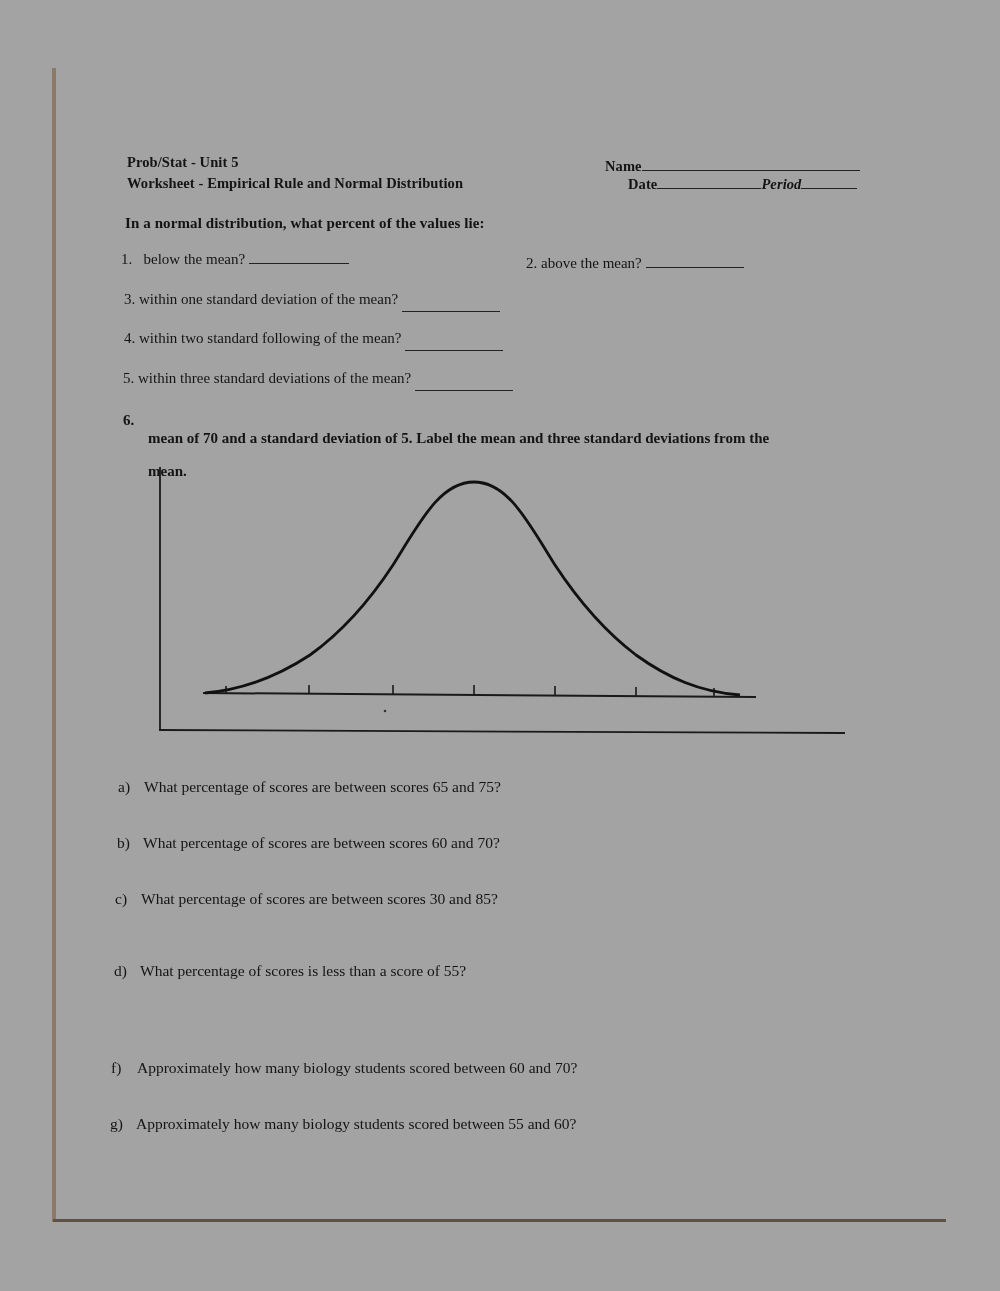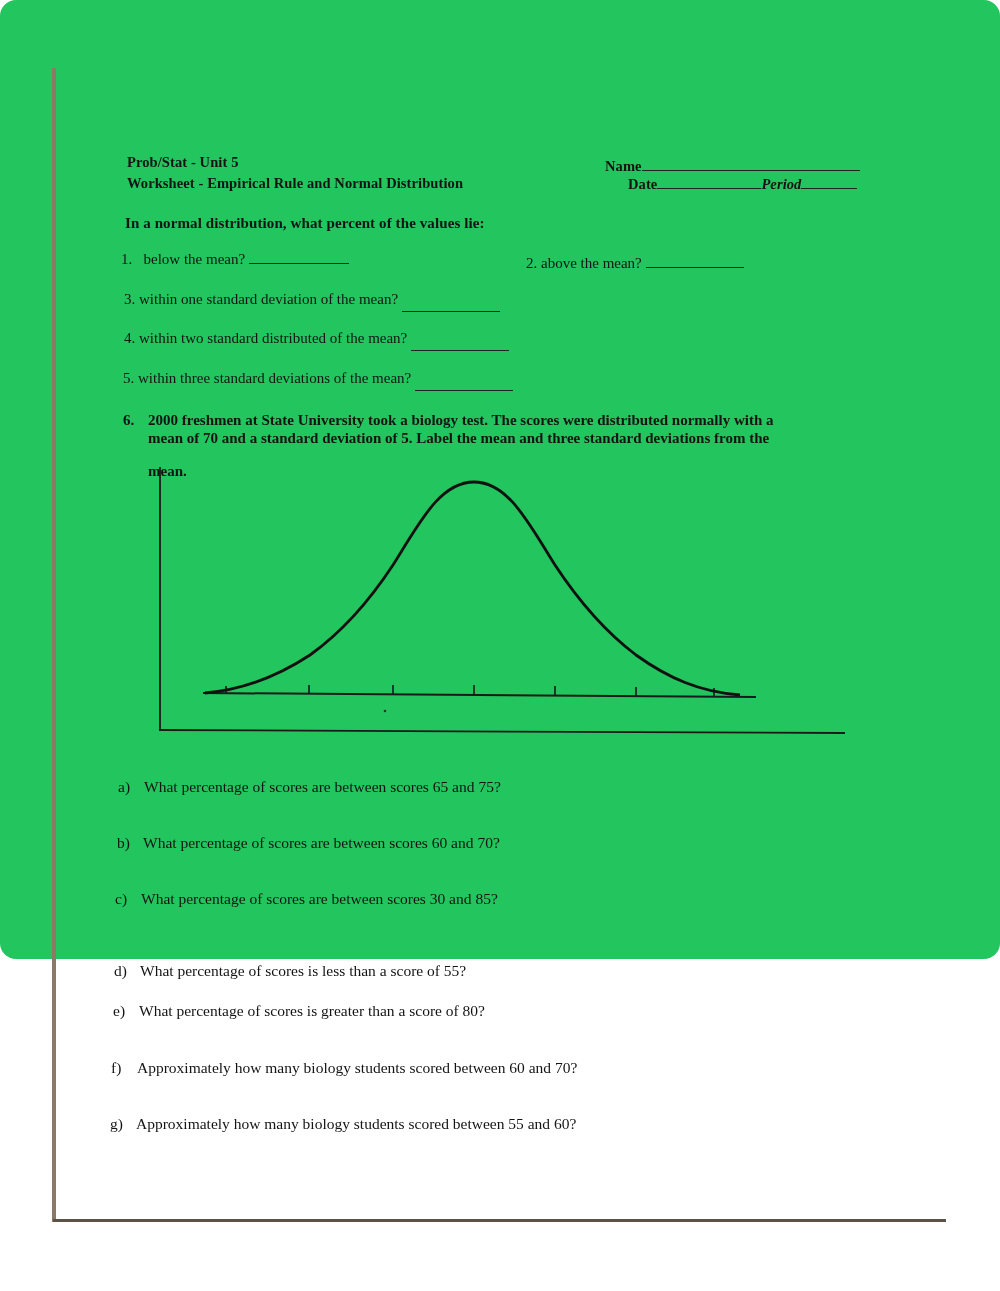--- a/index.html
+++ b/index.html
@@ -1,18 +1,18 @@
 <!DOCTYPE html>
 <html><head>
   <meta charset="utf-8">
   <style>
     html, body { margin: 0; padding: 0; background: #ffffff; }
     body { width: 1000px; height: 1291px; position: relative; overflow: hidden;
            font-family: "Liberation Serif", serif; color: #141414; }
-    .page { position: absolute; left: 0; top: 0; width: 1000px; height: 959px; background: #22c55e; border-radius: 16px; }
+    .page { position: absolute; left: 0; top: 0; width: 1000px; height: 1291px; background: #a3a3a3; }
     .paper-left-edge { position: absolute; left: 52px; top: 68px; width: 4px; height: 1154px; background: #8a7a66; }
     .paper-bottom-edge { position: absolute; left: 53px; top: 1219px; width: 893px; height: 3px; background: #5d5246; }
     .abs { position: absolute; white-space: nowrap; }
     .hdr { font-size: 14.5px; font-weight: bold; letter-spacing: 0.1px; }
     .q { font-size: 15px; }
     .blank { display: inline-block; border-bottom: 1px solid #222; vertical-align: baseline; }
     .qb { font-size: 15px; font-weight: bold; line-height: 17.5px; }
     .ans-hdr { font-size: 15.5px; font-weight: bold; }
     .sub { font-size: 15.5px; }
     .lbl { display: inline-block; width: 26px; }
@@ -42,30 +42,29 @@
   </div>
   <div class="abs q" style="left:526px; top:255px;">
     <span>2.</span>&nbsp;<span>above the mean?</span>
     <span class="blank" style="width:98px;"></span>
   </div>
   <div class="abs q" style="left:124px; top:291px;">
     <span>3.</span>&nbsp;<span>within one standard deviation of the mean?</span>
     <span class="blank" style="width:98px; position:relative; top:8px;"></span>
   </div>
   <div class="abs q" style="left:124px; top:330px;">
-    <span>4.</span>&nbsp;<span>within two standard distributed of the mean?</span>
+    <span>4.</span>&nbsp;<span>within two standard following of the mean?</span>
     <span class="blank" style="width:98px; position:relative; top:8px;"></span>
   </div>
   <div class="abs q" style="left:123px; top:370px;">
     <span>5.</span>&nbsp;<span>within three standard deviations of the mean?</span>
     <span class="blank" style="width:98px; position:relative; top:8px;"></span>
   </div>
 
   <div class="abs qb" style="left:123px; top:412px;">6.</div>
-  <div class="abs qb" style="left:148px; top:412px;">2000 freshmen at State University took a biology test.  The scores were distributed normally with a</div>
   <div class="abs qb" style="left:148px; top:430px;">mean of 70 and a standard deviation of 5.  Label the mean and three standard deviations from the</div>
   <div class="abs qb" style="left:148px; top:463px;">mean.</div>
 
   <svg class="abs" style="left:0; top:0;" width="1000" height="1291">
     <line x1="160" y1="467" x2="160" y2="731" stroke="#1a1a1a" stroke-width="1.8"></line>
     <line x1="159" y1="730" x2="845" y2="733" stroke="#1a1a1a" stroke-width="1.8"></line>
     <line x1="203" y1="693" x2="756" y2="697" stroke="#1a1a1a" stroke-width="2"></line>
     <g stroke="#1a1a1a" stroke-width="1.6">
       <line x1="226" y1="686" x2="226" y2="693"></line>
       <line x1="309" y1="685" x2="309" y2="694"></line>
@@ -91,22 +90,19 @@
   </div>
   <div class="abs sub" style="left:117px; top:834px;">
     <span class="lbl">b)</span><span>What percentage of scores are between scores 60 and 70?</span>
   </div>
   <div class="abs sub" style="left:115px; top:890px;">
     <span class="lbl">c)</span><span>What percentage of scores are between scores 30 and 85?</span>
   </div>
   <div class="abs sub" style="left:114px; top:946px;margin-top:16px;">
     <span class="lbl">d)</span><span>What percentage of scores is less than a score of 55?</span>
   </div>
-  <div class="abs sub" style="left:113px; top:1002px;">
-    <span class="lbl">e)</span><span>What percentage of scores is greater than a score of 80?</span>
-  </div>
   <div class="abs sub" style="left:111px; top:1059px;">
     <span class="lbl">f)</span><span>Approximately how many biology students scored between 60 and 70?</span>
   </div>
   <div class="abs sub" style="left:110px; top:1115px;">
     <span class="lbl">g)</span><span>Approximately how many biology students scored between 55 and 60?</span>
   </div>
 </div>
 
 </body></html>

